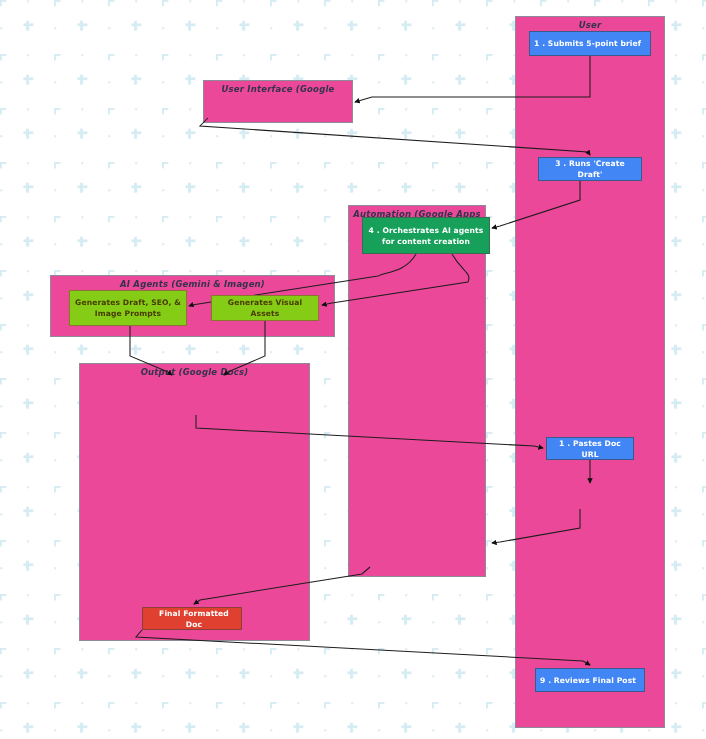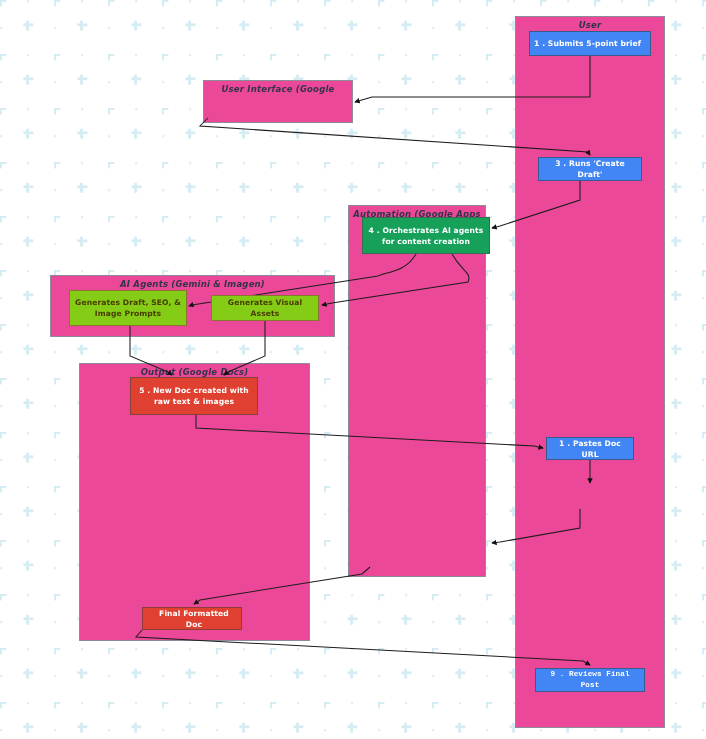--- a/index.html
+++ b/index.html
@@ -155,31 +155,28 @@
   </div>
 
   <div class="node amber" style="left:69px;top:290px;width:118px;height:36px;">
     <span>Generates Draft, SEO, &amp; Image Prompts</span>
   </div>
 
   <div class="node amber" style="left:211px;top:295px;width:108px;height:26px;">
     <span>Generates Visual Assets</span>
   </div>
 
-  <div class="node red" style="left:130px;top:377px;width:128px;height:38px;">
-    <span>5 . New Doc created with raw text &amp; images</span>
-  </div>
 
   <div class="node blue" style="left:546px;top:437px;width:88px;height:23px;">
     <span>1 . Pastes Doc URL</span>
   </div>
 
 
 
   <div class="node red" style="left:142px;top:607px;width:100px;height:23px;padding-left:8px;">
     <span>Final Formatted Doc</span>
   </div>
 
-  <div class="node blue" style="left:535px;top:668px;width:110px;height:24px;font-family:Liberation Mono, monospace;">
+  <div class="node blue" style="left:535px;top:668px;width:110px;height:24px;">
     <span>9 . Reviews Final Post</span>
   </div>
 
 </div>
 
 </body></html>

